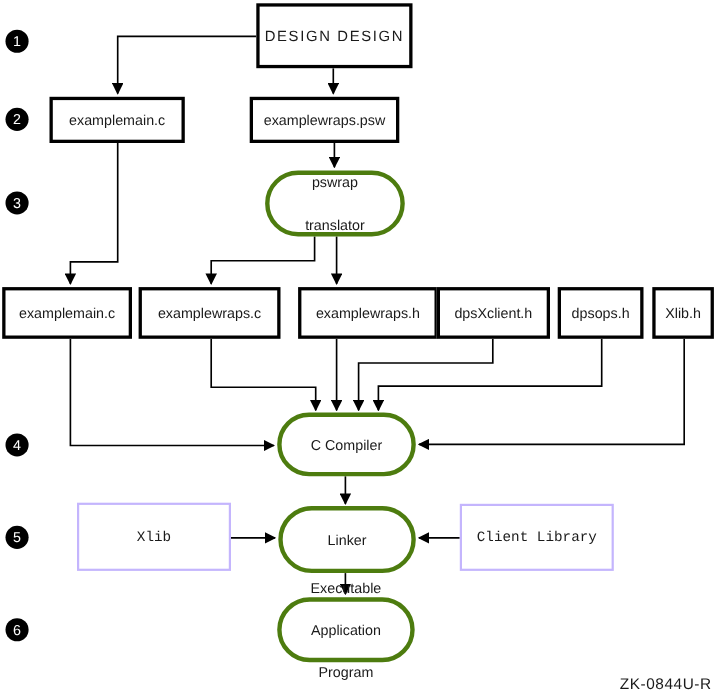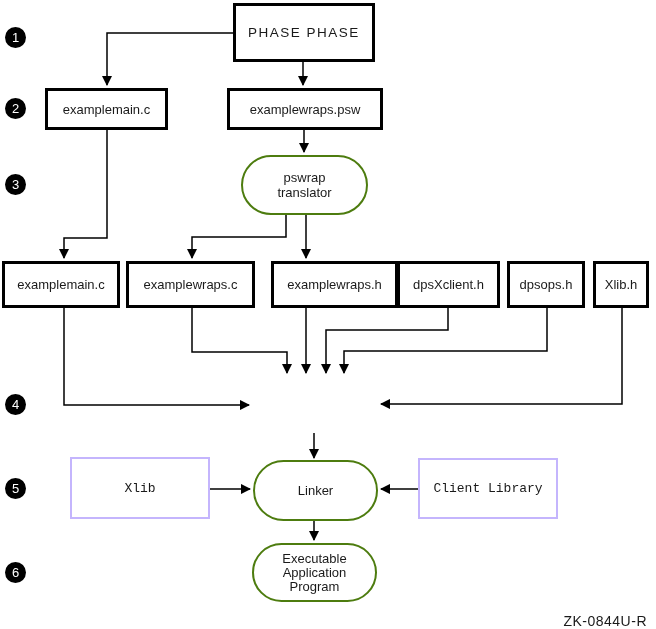--- a/index.html
+++ b/index.html
@@ -31,22 +31,23 @@
     z-index: 2;
   }
   .rect {
     border: 3px solid #000000;
   }
   .rect-thin {
     border: 2px solid #c4b5fd;
     font-family: Liberation Mono, monospace;
   }
   .stadium {
-    border: 2px solid #4d7c0f;
+    border: 4px solid #4d7c0f;
     border-radius: 999px;
+    gap: 24px;
   }
   .badge {
     position: absolute;
     width: 21px;
     height: 21px;
     border-radius: 50%;
     background: #000000;
     color: #ffffff;
     display: flex;
     align-items: center;
@@ -109,27 +110,27 @@
   </svg>
 
   <div class="badge" style="left:5px; top:27px;">1</div>
   <div class="badge" style="left:5px; top:98px;">2</div>
   <div class="badge" style="left:5px; top:174px;">3</div>
   <div class="badge" style="left:5px; top:394px;">4</div>
   <div class="badge" style="left:5px; top:478px;">5</div>
   <div class="badge" style="left:5px; top:562px;">6</div>
 
   <div class="node rect" style="left:233px; top:3px; width:142px; height:59px;">
-    <span class="design-title">PHASE PHASE</span>
+    <span class="design-title">DESIGN DESIGN</span>
   </div>
 
   <div class="node rect" style="left:45px; top:88px; width:123px; height:42px;">
     <span>examplemain.c</span>
   </div>
-  <div class="node rect" style="left:227px; top:88px; width:156px; height:42px;text-align:center;">
+  <div class="node rect" style="left:227px; top:88px; width:136px; height:42px;text-align:center;">
     <span>examplewraps.psw</span>
   </div>
 
   <div class="node stadium" style="left:241px; top:155px; width:127px; height:60px;">
     <span>pswrap</span>
     <span>translator</span>
   </div>
 
   <div class="node rect" style="left:2px; top:261px; width:118px; height:47px;">
     <span>examplemain.c</span>
@@ -143,20 +144,23 @@
   <div class="node rect" style="left:507px; top:261px; width:78px; height:47px;">
     <span>dpsops.h</span>
   </div>
   <div class="node rect" style="left:397px; top:261px; width:103px; height:47px;">
     <span>dpsXclient.h</span>
   </div>
   <div class="node rect" style="left:593px; top:261px; width:56px; height:47px;">
     <span>Xlib.h</span>
   </div>
 
+  <div class="node stadium" style="left:252px; top:375px; width:126px; height:58px;">
+    <span>C Compiler</span>
+  </div>
 
   <div class="node rect-thin" style="left:70px; top:457px; width:140px; height:62px;">
     <span>Xlib</span>
   </div>
   <div class="node stadium" style="left:253px; top:460px; width:125px; height:61px;">
     <span>Linker</span>
   </div>
   <div class="node rect-thin" style="left:418px; top:458px; width:140px; height:61px;">
     <span>Client Library</span>
   </div>

